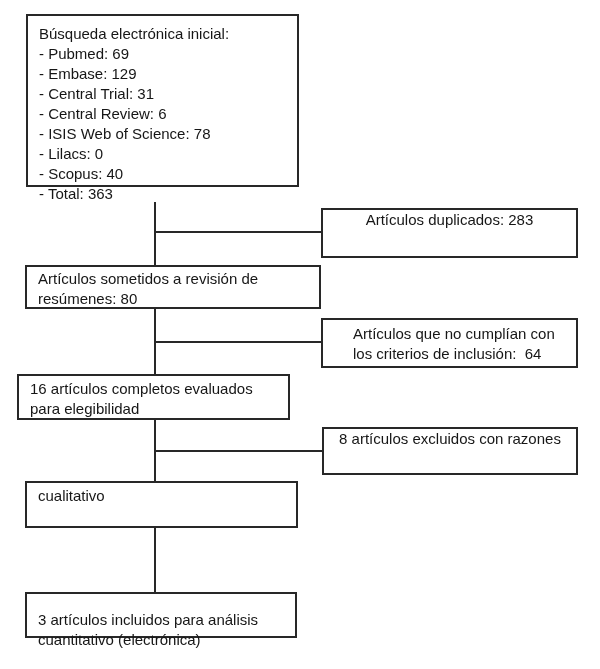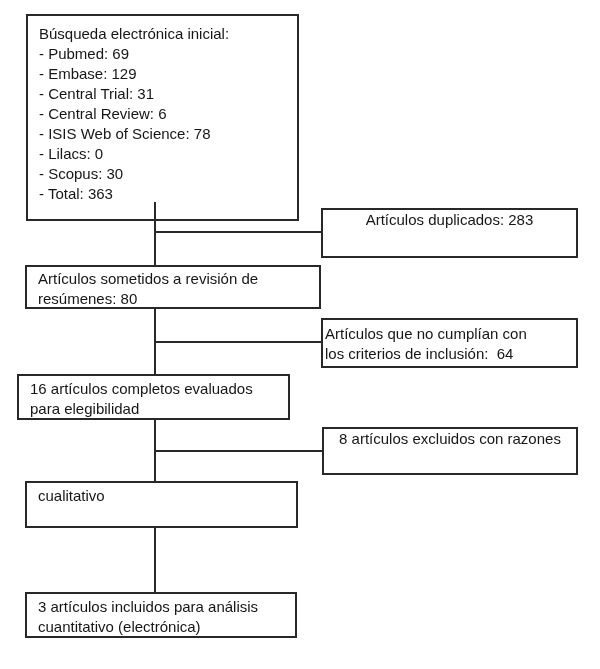--- a/index.html
+++ b/index.html
@@ -26,28 +26,28 @@
     align-items: flex-start;
     justify-content: center;
     text-align: center;
   }
   .connector {
     position: absolute;
     background: #282828;
   }
 
   
-  #box-search        { left: 26px;  top: 14px;  width: 273px; height: 207px; padding: 8px 8px 0 11px; }
+  #box-search        { left: 26px;  top: 14px;  width: 273px; height: 173px; padding: 8px 8px 0 11px; }
   #box-duplicates    { left: 321px; top: 208px; width: 257px; height: 50px; }
   #box-abstract      { left: 25px;  top: 265px; width: 296px; height: 44px;  padding: 2px 8px 0 11px; }
-  #box-criteria      { left: 321px; top: 318px; width: 257px; height: 50px;  padding: 4px 8px 0 2px; }
+  #box-criteria      { left: 321px; top: 318px; width: 257px; height: 50px;  padding: 4px 8px 0 30px; }
   #box-fulltext      { left: 17px;  top: 374px; width: 273px; height: 46px;  padding: 3px 8px 0 11px; }
   #box-excluded      { left: 322px; top: 427px; width: 256px; height: 48px; }
   #box-qualitative   { left: 25px;  top: 481px; width: 273px; height: 47px;  padding: 3px 8px 0 11px; }
-  #box-quantitative  { left: 25px;  top: 592px; width: 272px; height: 46px;  padding: 3px 8px 0 11px; }
+  #box-quantitative  { left: 25px;  top: 592px; width: 272px; height: 46px;  padding: 16px 8px 0 11px; }
 
   
   #v-line-1 { left: 154px; top: 202px; width: 2px;   height: 64px; }
   #h-line-1 { left: 155px; top: 231px; width: 166px; height: 2px;  }
   #v-line-2 { left: 154px; top: 307px; width: 2px;   height: 68px; }
   #h-line-2 { left: 155px; top: 341px; width: 166px; height: 2px;  }
   #v-line-3 { left: 154px; top: 418px; width: 2px;   height: 64px; }
   #h-line-3 { left: 155px; top: 450px; width: 167px; height: 2px;  }
   #v-line-4 { left: 154px; top: 526px; width: 2px;   height: 67px; }
 </style>
@@ -57,21 +57,21 @@
 <div class="canvas">
 
   <div class="box" id="box-search">
     <div class="line">Búsqueda electrónica inicial:</div>
     <div class="line">- Pubmed: 69</div>
     <div class="line">- Embase: 129</div>
     <div class="line">- Central Trial: 31</div>
     <div class="line">- Central Review: 6</div>
     <div class="line">- ISIS Web of Science: 78</div>
     <div class="line">- Lilacs: 0</div>
-    <div class="line">- Scopus: 30</div>
+    <div class="line">- Scopus: 40</div>
     <div class="line">- Total: 363</div>
   </div>
 
   <div class="connector" id="v-line-1"></div>
   <div class="connector" id="h-line-1"></div>
 
   <div class="box center" id="box-duplicates">
     <div class="line">Artículos duplicados: 283</div>
   </div>
 

